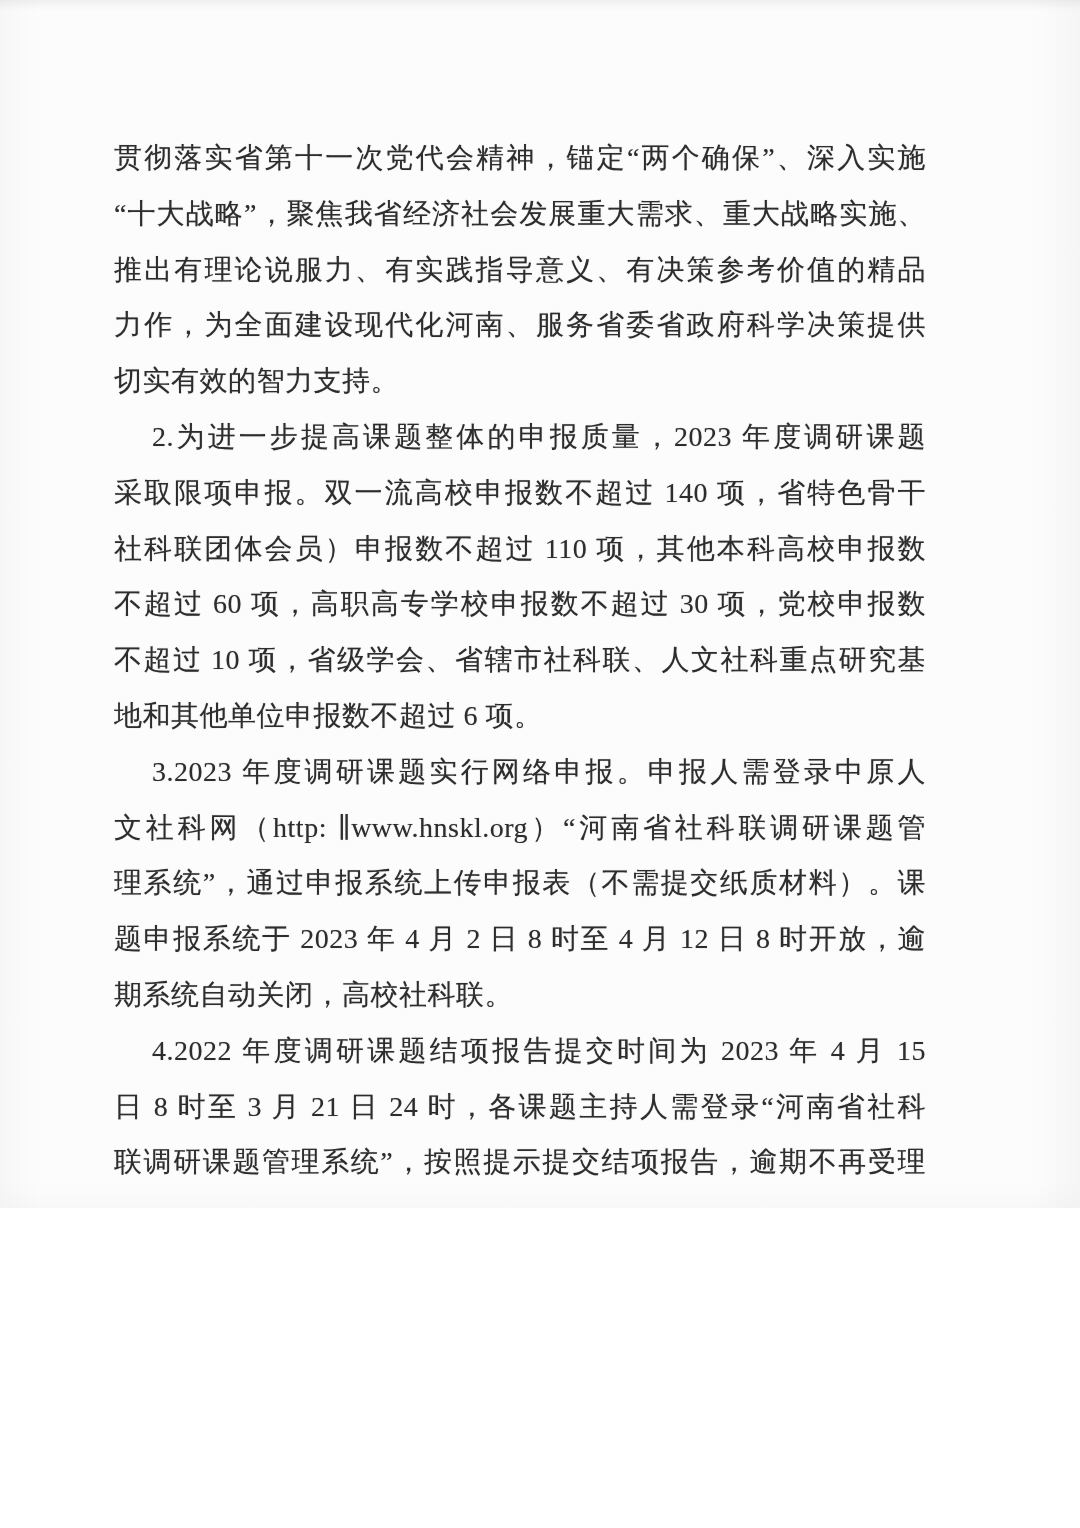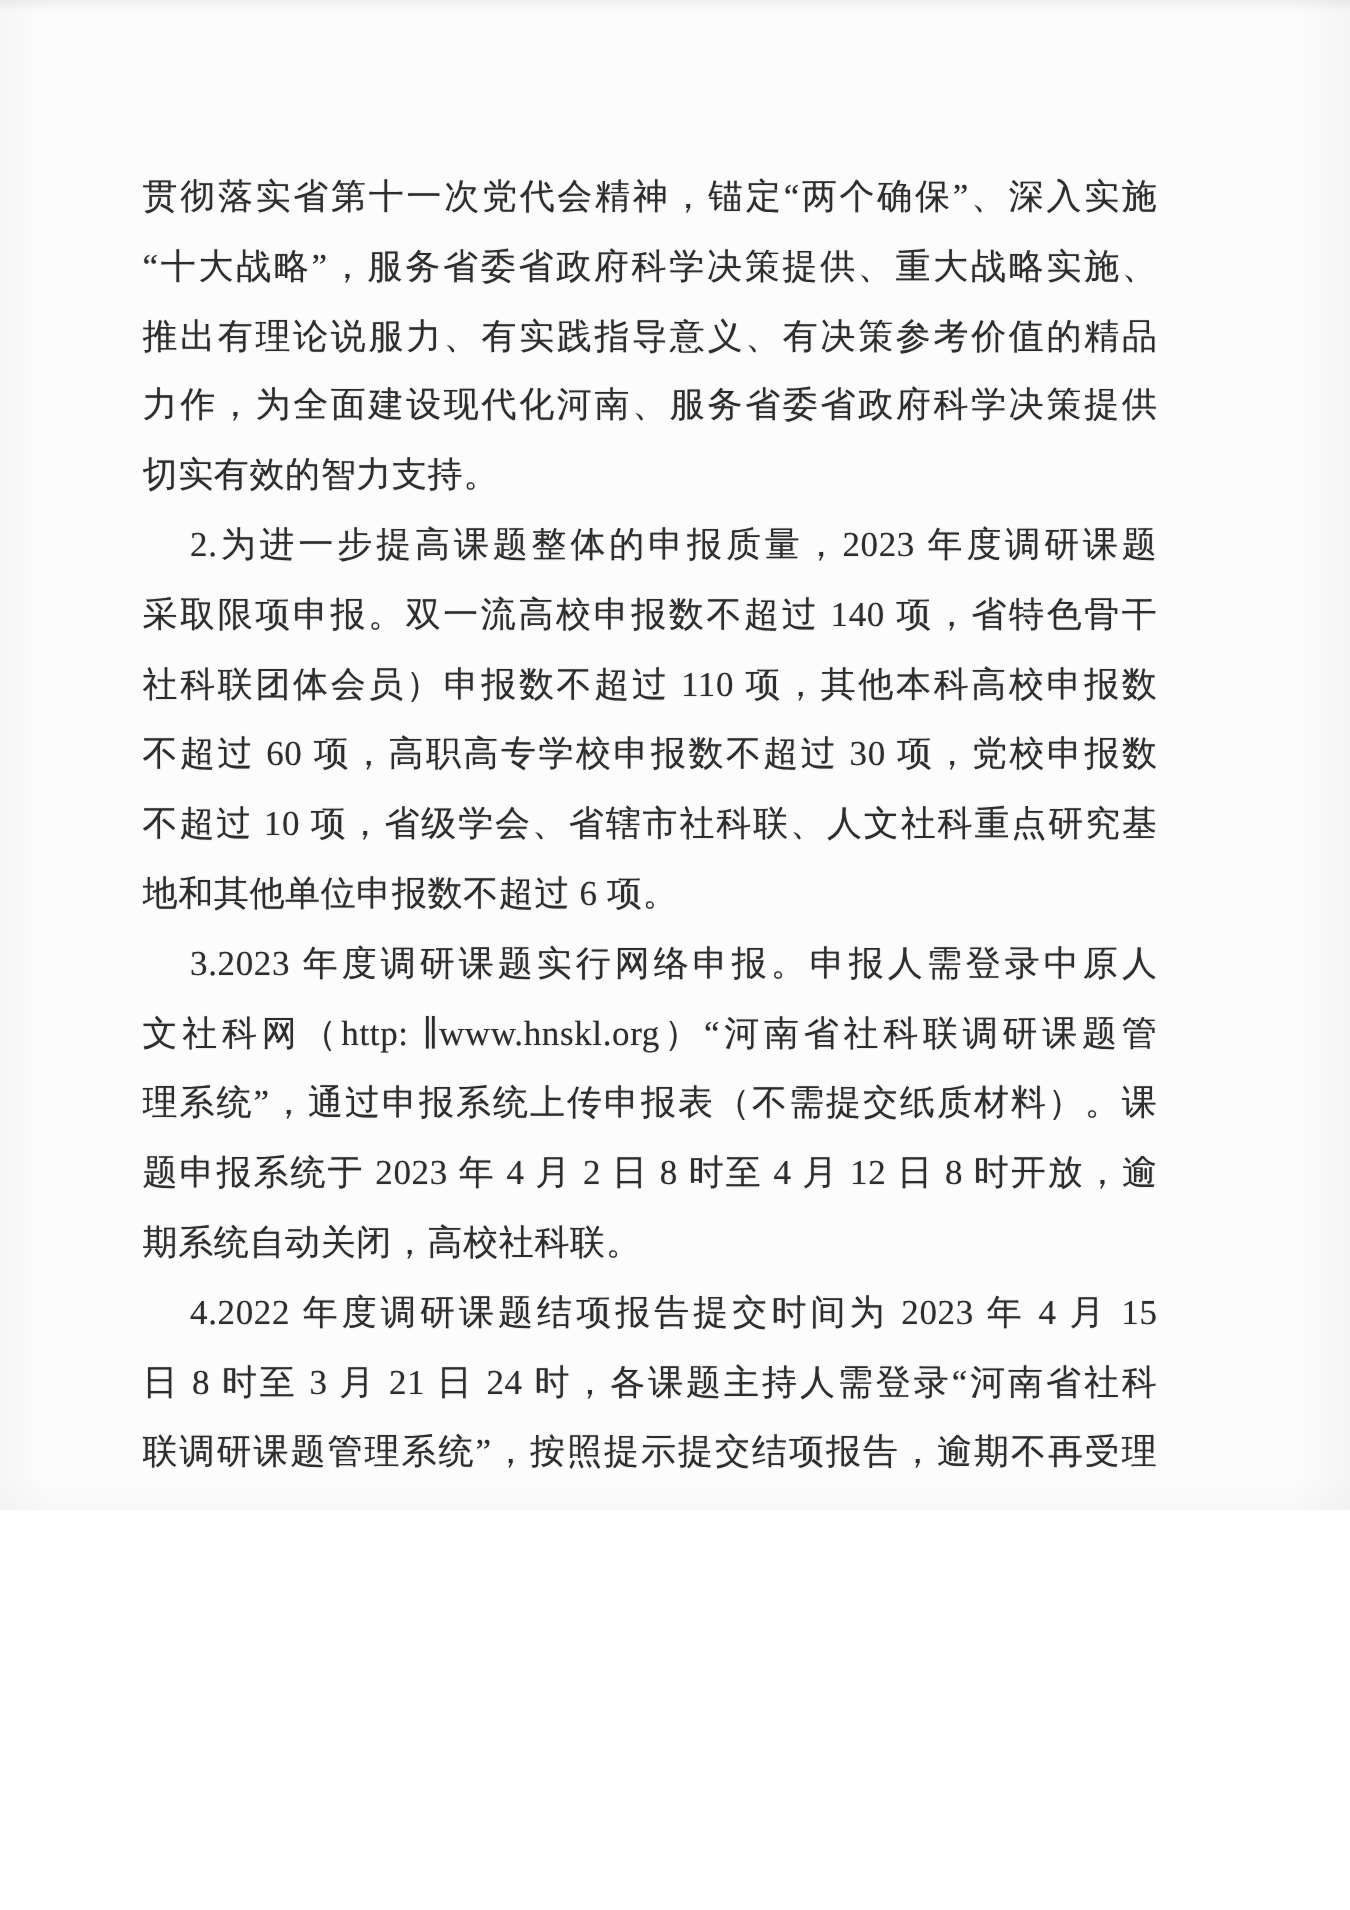--- a/index.html
+++ b/index.html
@@ -90,21 +90,21 @@
   }
 </style>
 </head>
 <body>
 
 <div class="page">
 
   <div class="text-block" id="text-block">
 
   <div class="line">贯彻落实省第十一次党代会精神，锚定“两个确保”、深入实施</div>
-      <div class="line">“十大战略”，服务省委省政府科学决策提供、重大战略实施、</div>
+      <div class="line">“十大战略”，聚焦我省经济社会发展重大需求、重大战略实施、</div>
       <div class="line">推出有理论说服力、有实践指导意义、有决策参考价值的精品</div>
       <div class="line">力作，为全面建设现代化河南、服务省委省政府科学决策提供</div>
       <div class="line no-fill">切实有效的智力支持。</div>
       <div class="line indent">2.为进一步提高课题整体的申报质量，2023 年度调研课题</div>
       <div class="line">采取限项申报。双一流高校申报数不超过 140 项，省特色骨干</div>
       <div class="line">社科联团体会员）申报数不超过 110 项，其他本科高校申报数</div>
       <div class="line">不超过 60 项，高职高专学校申报数不超过 30 项，党校申报数</div>
       <div class="line">不超过 10 项，省级学会、省辖市社科联、人文社科重点研究基</div>
       <div class="line no-fill">地和其他单位申报数不超过 6 项。</div>
       <div class="line indent">3.2023 年度调研课题实行网络申报。申报人需登录中原人</div>

